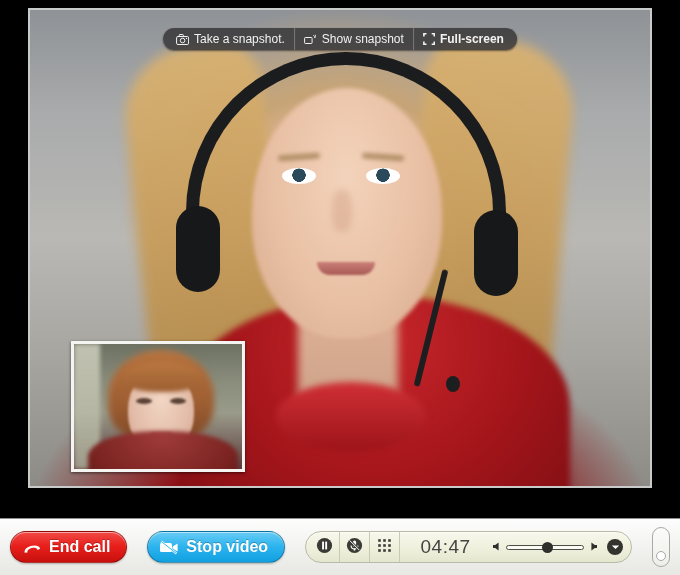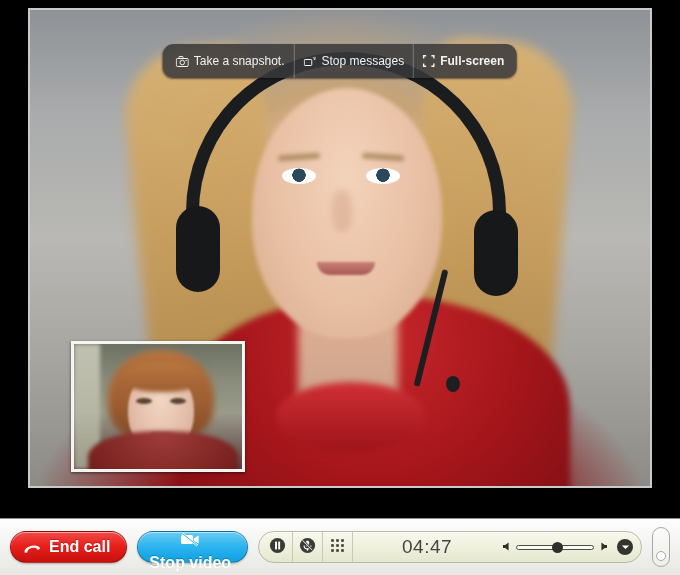--- a/index.html
+++ b/index.html
@@ -118,27 +118,26 @@
   .rv-mouth { position: absolute; left: 287px; top: 252px; width: 58px; height: 13px;
               border-radius: 0 0 30px 30px;
               background: linear-gradient(180deg,#c97f77,#a85a55); filter: blur(1.2px); }
 
   
   .top-bar {
     position: absolute;
     left: 50%; transform: translateX(-50%);
     top: 18px;
     display: flex; align-items: stretch;
-    height: 34px;
+    height: 22px;
     background: rgba(56,56,58,.86);
     border-radius: 11px;
     box-shadow: 0 1px 2px rgba(0,0,0,.5);
     padding: 0 4px;
     z-index: 5;
-    margin-top: 16px;
   }
   .top-btn {
     display: flex; align-items: center; gap: 5px;
     padding: 0 9px;
     color: #f2f2f2;
     font-size: 12px;
     line-height: 22px;
     white-space: nowrap;
     cursor: pointer;
     border-right: 1px solid rgba(255,255,255,.28);
@@ -203,42 +202,41 @@
 
   
   .bottom-bar {
     position: absolute;
     left: 0; bottom: 0;
     width: 680px; height: 57px;
     background: linear-gradient(180deg,#fdfdfd 0%, #f3f3f1 46%, #e7e7e3 100%);
     border-top: 1px solid #8f8f8b;
     display: flex; align-items: center;
     padding: 0 10px;
-    gap: 10px;
+    gap: 20px;
   }
 
   .btn-pill {
     display: flex; align-items: center; gap: 7px;
     height: 32px;
     padding: 0 16px 0 11px;
     border-radius: 16px;
     color: #fff;
     font-size: 16px;
     font-weight: bold;
     cursor: pointer;
     border: 1px solid rgba(0,0,0,.28);
     text-shadow: 0 -1px 0 rgba(0,0,0,.25);
     box-shadow: inset 0 1px 0 rgba(255,255,255,.5), 0 1px 2px rgba(0,0,0,.25);
   }
   .btn-end {
     background: linear-gradient(180deg,#f24b47 0%, #e8201c 46%, #c8100d 100%);
   }
   .btn-video {
     background: linear-gradient(180deg,#69ccf4 0%, #2cb4ef 48%, #11a0e0 100%);
-    flex-direction: column;
   }
   .btn-pill svg { display: block; flex: none; }
 
   
   .console {
     flex: 1;
     display: flex; align-items: center;
     height: 32px;
     border-radius: 16px;
     background: linear-gradient(180deg,#f7f8ec 0%, #eef0dc 55%, #e4e7cf 100%);
@@ -354,21 +352,21 @@
           <span>Take a snapshot.</span>
         </div>
 
         <div class="top-btn">
           <span>
             <svg width="13" height="11" viewBox="0 0 13 11">
               <rect x="0.5" y="3.5" width="7.5" height="6" rx="0.8" fill="none" stroke="#f2f2f2"></rect>
               <path d="M9.3 1.2 L10.6 2.8 M11.3 0.8 L11.3 2.6 M10.0 3.6 L11.8 3.0" stroke="#f2f2f2" stroke-width="0.9" fill="none"></path>
             </svg>
           </span>
-          <span>Stop messages</span>
+          <span>Show snapshot</span>
         </div>
 
         <div class="top-btn">
           <span>
             <svg width="12" height="12" viewBox="0 0 12 12">
               <path d="M0.8 3.4V0.8H3.4 M8.6 0.8H11.2V3.4 M11.2 8.6V11.2H8.6 M3.4 11.2H0.8V8.6" fill="none" stroke="#f2f2f2" stroke-width="1.6"></path>
             </svg>
           </span>
           <span>Full-screen</span>
         </div>

